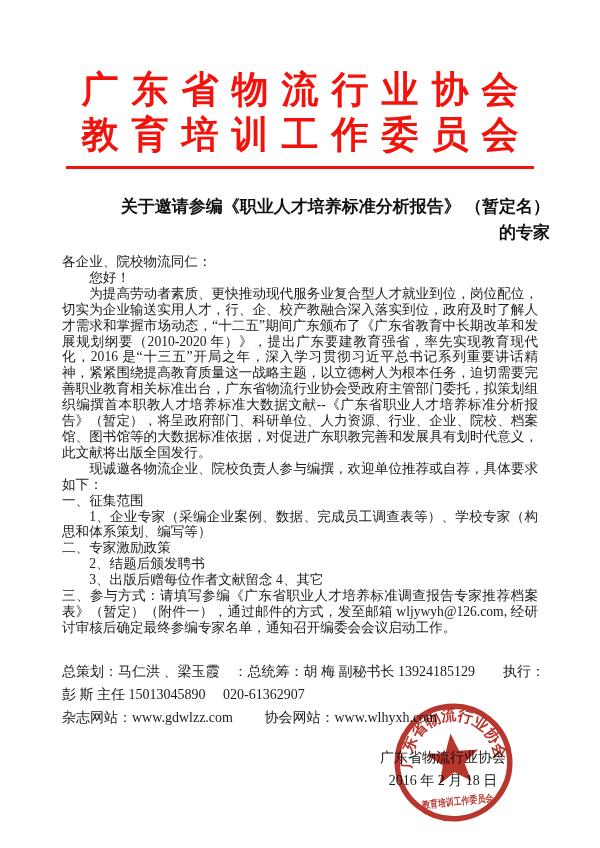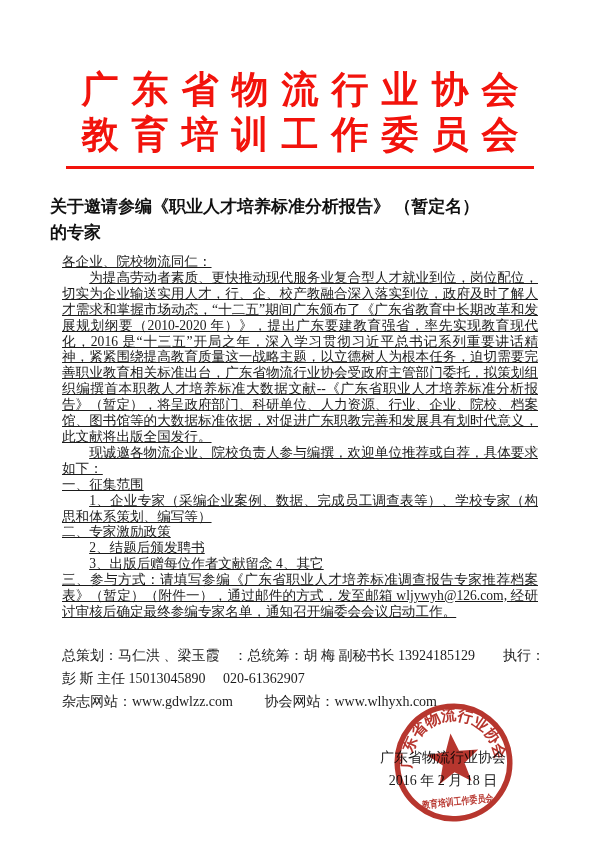--- a/index.html
+++ b/index.html
@@ -31,35 +31,34 @@
   .header-rule {
     width: 468px;
     height: 3px;
     background: #f2130c;
     margin: 9px auto 0 auto;
   }
   
   .doc-title {
     margin: 25px auto 0 auto;
     width: 500px;
-    text-align: left;
+    text-align: right;
     font-size: 17px;
     font-weight: bold;
     line-height: 26px;
     color: #111111;
   }
   
   .doc-body {
     width: 476px;
     margin: 8px auto 0 auto;
     font-size: 13.6px;
     line-height: 15.9px;
     text-align: justify;
     color: #1b1b1b;
-    text-decoration: underline;
   }
   .doc-body p { margin: 0; }
   .doc-body p.indent { text-indent: 2em; }
   
   .doc-footer {
     width: 476px;
     margin: 24px auto 0 auto;
     font-size: 14px;
     line-height: 23px;
     color: #1b1b1b;
@@ -100,20 +99,21 @@
     <div class="header-rule"></div>
   </header>
 
   <h1 class="doc-title">
     <div>关于邀请参编《职业人才培养标准分析报告》 （暂定名）</div>
     <div>的专家</div>
   </h1>
 
   <main class="doc-body">
     <p>各企业、院校物流同仁：</p>
+    <p class="indent">您好！</p>
     <p class="indent">为提高劳动者素质、更快推动现代服务业复合型人才就业到位，岗位配位，切实为企业输送实用人才，行、企、校产教融合深入落实到位，政府及时了解人才需求和掌握市场动态，“十二五”期间广东颁布了《广东省教育中长期改革和发展规划纲要（2010-2020 年）》，提出广东要建教育强省，率先实现教育现代化，2016 是“十三五”开局之年，深入学习贯彻习近平总书记系列重要讲话精神，紧紧围绕提高教育质量这一战略主题，以立德树人为根本任务，迫切需要完善职业教育相关标准出台，广东省物流行业协会受政府主管部门委托，拟策划组织编撰首本职教人才培养标准大数据文献--《广东省职业人才培养标准分析报告》（暂定），将呈政府部门、科研单位、人力资源、行业、企业、院校、档案馆、图书馆等的大数据标准依据，对促进广东职教完善和发展具有划时代意义，此文献将出版全国发行。</p>
     <p class="indent">现诚邀各物流企业、院校负责人参与编撰，欢迎单位推荐或自荐，具体要求如下：</p>
     <p>一、征集范围</p>
     <p class="indent">1、企业专家（采编企业案例、数据、完成员工调查表等）、学校专家（构思和体系策划、编写等）</p>
     <p>二、专家激励政策</p>
     <p class="indent">2、结题后颁发聘书</p>
     <p class="indent">3、出版后赠每位作者文献留念 4、其它</p>
     <p>三、参与方式：请填写参编《广东省职业人才培养标准调查报告专家推荐档案表》（暂定）（附件一），通过邮件的方式，发至邮箱 wljywyh@126.com, 经研讨审核后确定最终参编专家名单，通知召开编委会会议启动工作。</p>
   </main>
 

